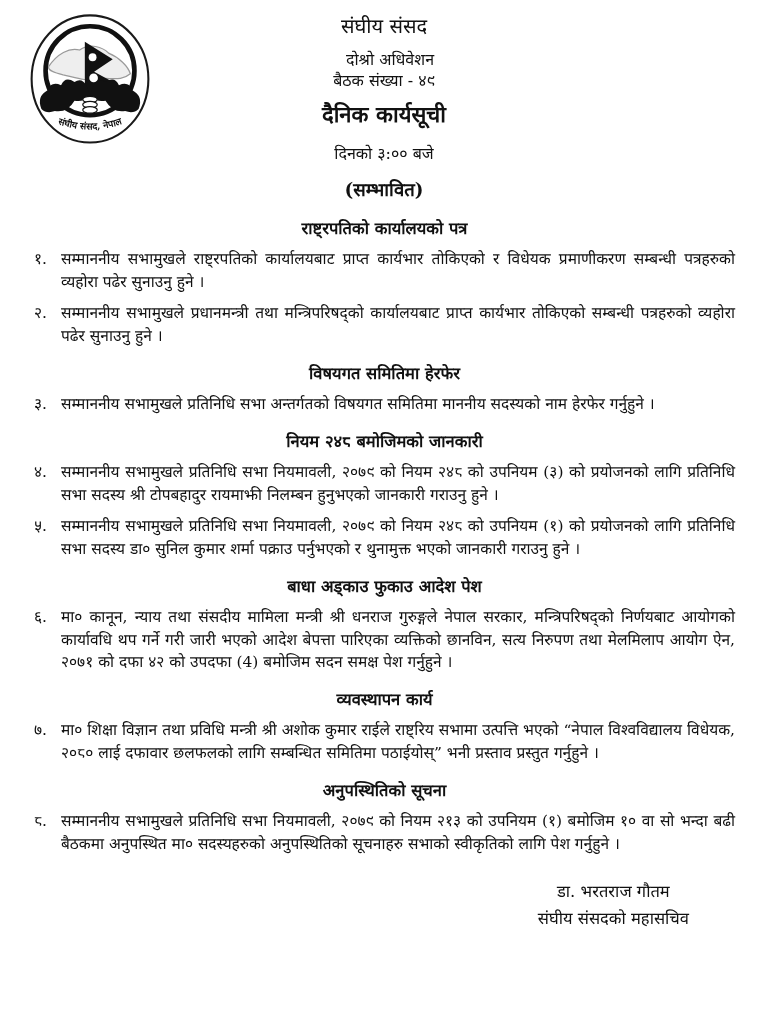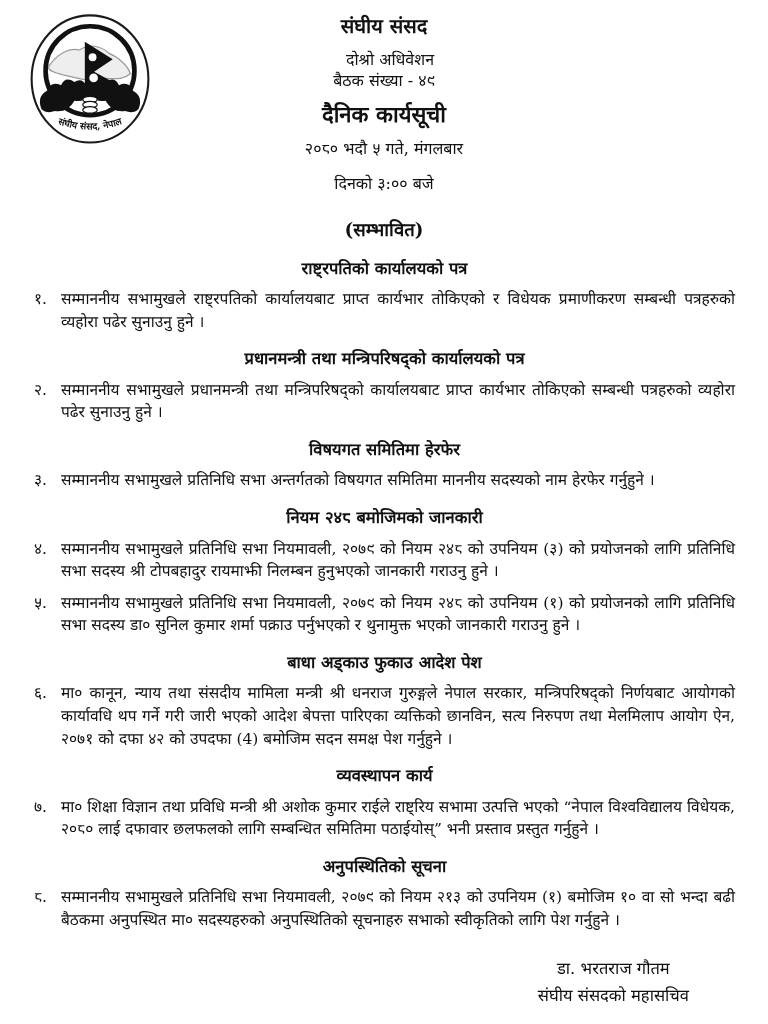--- a/index.html
+++ b/index.html
@@ -23,28 +23,28 @@
     left: 28px;
     top: 12px;
     width: 124px;
     height: 138px;
   }
   .header {
     padding-top: 14px;
     text-align: center;
     line-height: 1.25;
   }
-  .h-org      { font-size: 20px;  font-weight: 700; }
+  .h-org      { font-size: 20px;  font-weight: 400; }
   .h-house    { font-size: 25px;  font-weight: 700; margin-top: 9px; }
   .h-session  { font-size: 16px;  margin-top: 11px; padding-left: 12px; }
   .h-meeting  { font-size: 16px;  margin-top: 1px; }
   .h-doctitle { font-size: 22px;  font-weight: 700; margin-top: 10px; }
   .h-date     { font-size: 16px;  margin-top: 10px; }
   .h-time     { font-size: 16px;  margin-top: 15px; }
-  .h-tentative{ font-size: 18.5px;font-weight: 700; margin-top: 24px; }
+  .h-tentative{ font-size: 18.5px;font-weight: 700; margin-top: 14px; }
   .content {
     padding: 2px 33px 0 34px;
   }
   .sec-heading {
     font-size: 16.5px;
     font-weight: 700;
     text-align: center;
     margin: 15px 0 9px 0;
     line-height: 1.3;
   }
@@ -107,37 +107,35 @@
         <textPath href="#seal-caption-path" startOffset="50%" text-anchor="middle">संघीय संसद, नेपाल</textPath>
       </text>
     </svg>
   </div>
 
   <header class="header">
     <div class="h-org">संघीय संसद</div>
     <div class="h-session">दोश्रो अधिवेशन</div>
     <div class="h-meeting">बैठक संख्या - ४९</div>
     <div class="h-doctitle">दैनिक कार्यसूची</div>
-    <div class="h-date">२०८० भदौ ५ गते, मंगलबार</div>
     <div class="h-time">दिनको ३:०० बजे</div>
     <div class="h-tentative">(सम्भावित)</div>
   </header>
 
   <main class="content">
 
     <section>
       <h2 class="sec-heading">राष्ट्रपतिको कार्यालयको पत्र</h2>
       <div class="agenda-item">
         <span class="num">१.</span>
         <p>सम्माननीय सभामुखले राष्ट्रपतिको कार्यालयबाट प्राप्त कार्यभार तोकिएको र विधेयक प्रमाणीकरण सम्बन्धी पत्रहरुको व्यहोरा पढेर सुनाउनु हुने ।</p>
       </div>
     </section>
 
     <section>
-      <h2 class="sec-heading">प्रधानमन्त्री तथा मन्त्रिपरिषद्को कार्यालयको पत्र</h2>
       <div class="agenda-item">
         <span class="num">२.</span>
         <p>सम्माननीय सभामुखले प्रधानमन्त्री तथा मन्त्रिपरिषद्को कार्यालयबाट प्राप्त कार्यभार तोकिएको सम्बन्धी पत्रहरुको व्यहोरा पढेर सुनाउनु हुने ।</p>
       </div>
     </section>
 
     <section>
       <h2 class="sec-heading">विषयगत समितिमा हेरफेर</h2>
       <div class="agenda-item">
         <span class="num">३.</span>

